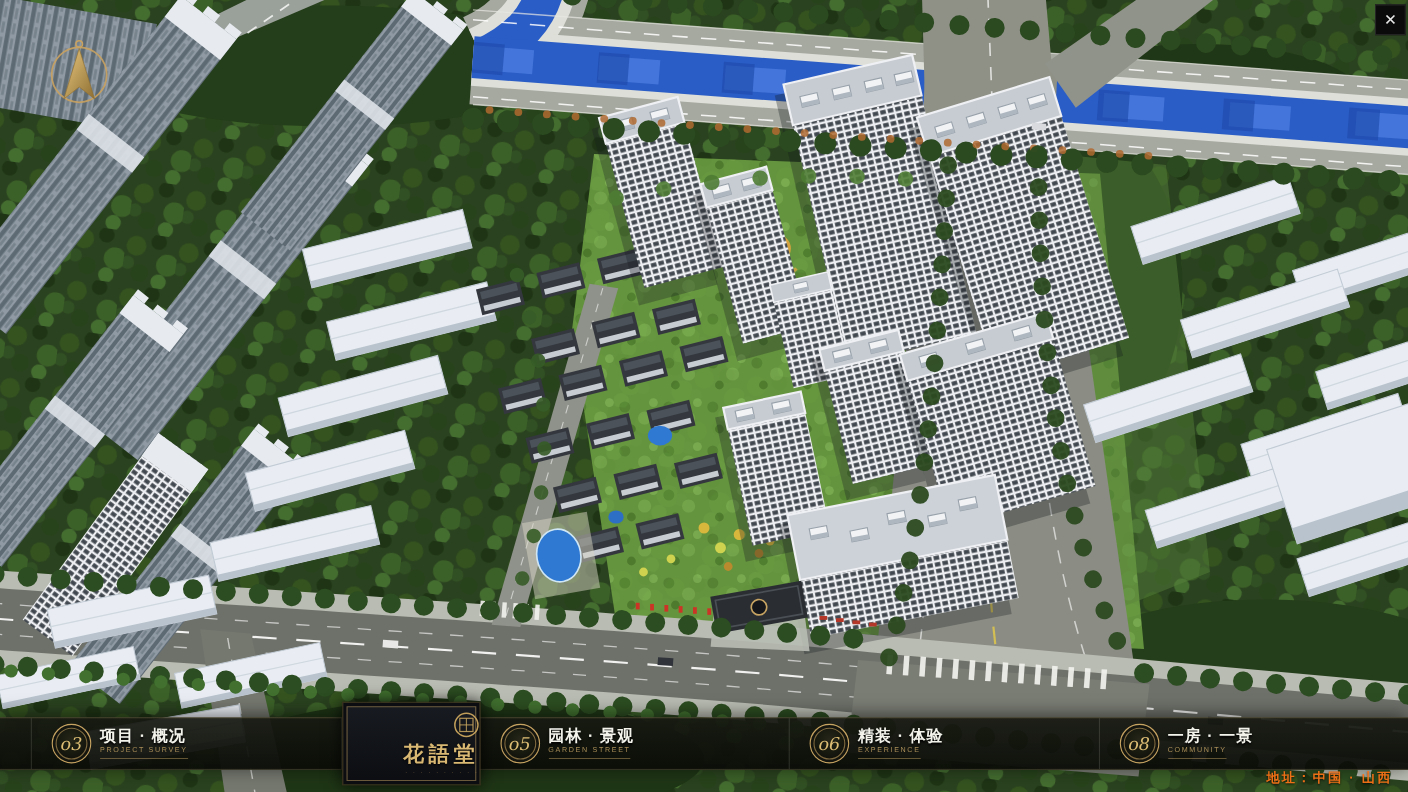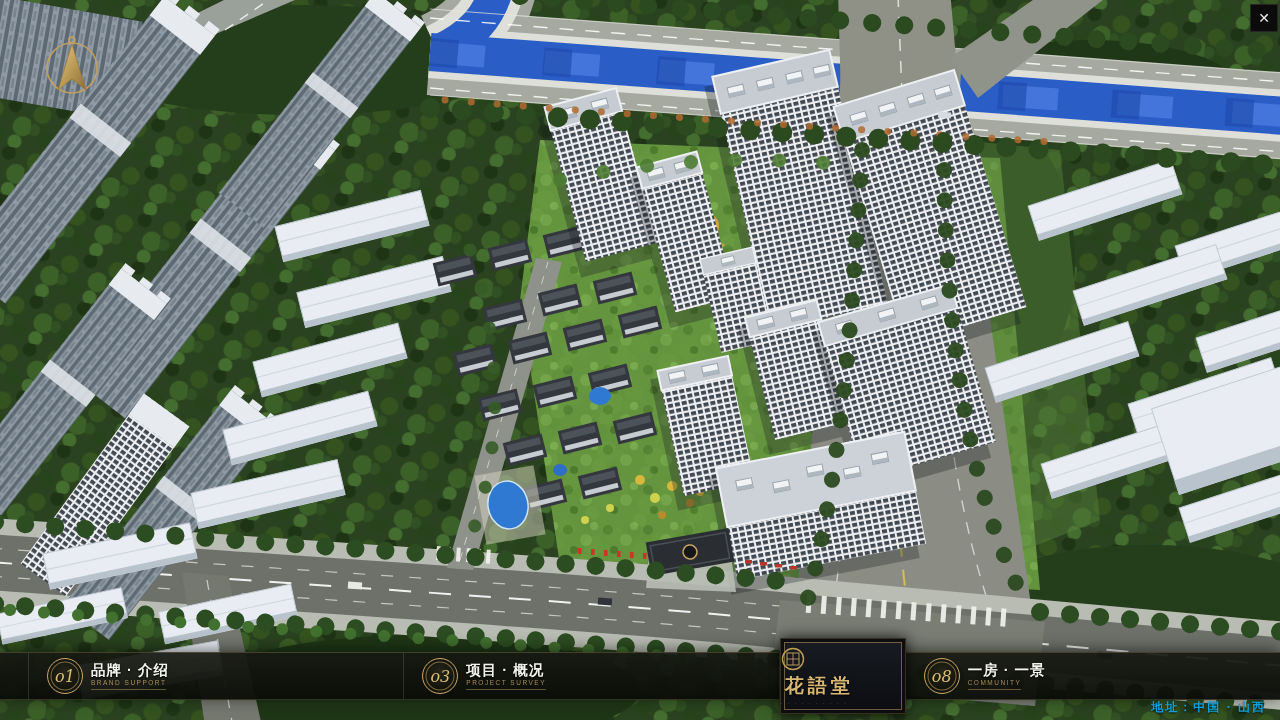--- a/index.html
+++ b/index.html
@@ -39,29 +39,29 @@
     white-space:nowrap;text-shadow:0 1px 2px #000;}
   .en{margin-top:3px;font-size:6.5px;letter-spacing:1.5px;color:#a98e58;
     white-space:nowrap;padding-bottom:2px;border-bottom:1px solid rgba(169,142,88,.55);
     align-self:flex-start;}
 
   
   #logo-box{flex:0 0 124px;height:74px;align-self:center;position:relative;z-index:3;
     background:linear-gradient(180deg,#181b21,#0b0d11);
     border:1px solid #38301d;
     box-shadow:inset 0 0 0 3px #0b0d11, inset 0 0 0 4px rgba(185,153,92,.55), 0 0 14px rgba(0,0,0,.85);
-    display:flex;flex-direction:column;align-items:flex-start;justify-content:center;
+    display:flex;flex-direction:column;align-items:flex-end;justify-content:center;
     gap:2px;cursor:pointer;}
   #logo-title{font-family:"DejaVu Serif",serif;font-weight:bold;font-size:19px;
     letter-spacing:4px;color:#d9b873;text-shadow:0 1px 2px #000;white-space:nowrap;padding-left:4px;}
   #logo-tag{font-size:5px;letter-spacing:2px;color:#9d8452;line-height:1;}
 
   
   #address{position:absolute;right:14px;top:699px;font-weight:bold;font-size:12px;
-    letter-spacing:2px;color:#0ea5e9;text-shadow:0 1px 2px rgba(0,0,0,.8);opacity:.95;}
+    letter-spacing:2px;color:#f97316;text-shadow:0 1px 2px rgba(0,0,0,.8);opacity:.95;}
 </style>
 </head>
 <body>
 
 <div id="stage">
 
   <svg id="scene" width="1280" height="720" viewBox="0 0 1280 720">
     <defs>
       <pattern id="forest" width="48" height="48" patternUnits="userSpaceOnUse" patternTransform="rotate(8)">
         <rect width="48" height="48" fill="#2a421f"></rect>
@@ -416,29 +416,20 @@
 
   <div id="close-btn">
     <span>✕</span>
   </div>
 
   <div id="navbar">
     <div class="edge-pad"></div>
 
     <div class="nav-item">
       <div class="badge">
-          <span>o1</span>
-        </div>
-      <div class="nav-text">
-        <div class="zh">品牌 · 介绍</div>
-        <div class="en">BRAND SUPPORT</div>
-      </div>
-    </div>
-    <div class="nav-item">
-      <div class="badge">
           <span>o3</span>
         </div>
       <div class="nav-text">
         <div class="zh">项目 · 概况</div>
         <div class="en">PROJECT SURVEY</div>
       </div>
     </div>
 
     <div id="logo-box">
       <svg width="24" height="24" viewBox="0 0 24 24">
@@ -446,20 +437,38 @@
         <rect x="6" y="6" width="12" height="12" fill="none" stroke="#caa75f" stroke-width="1.1" opacity=".85"></rect>
         <line x1="12" y1="6" x2="12" y2="18" stroke="#caa75f" stroke-width="1" opacity=".8"></line>
         <line x1="6" y1="12" x2="18" y2="12" stroke="#caa75f" stroke-width="1" opacity=".8"></line>
       </svg>
       <div id="logo-title">花語堂</div>
       <div id="logo-tag">· · · · · · · · · ·</div>
     </div>
 
     <div class="nav-item">
       <div class="badge">
+          <span>o5</span>
+        </div>
+      <div class="nav-text">
+        <div class="zh">园林 · 景观</div>
+        <div class="en">GARDEN STREET</div>
+      </div>
+    </div>
+    <div class="nav-item">
+      <div class="badge">
+          <span>o6</span>
+        </div>
+      <div class="nav-text">
+        <div class="zh">精装 · 体验</div>
+        <div class="en">EXPERIENCE</div>
+      </div>
+    </div>
+    <div class="nav-item">
+      <div class="badge">
           <span>o8</span>
         </div>
       <div class="nav-text">
         <div class="zh">一房 · 一景</div>
         <div class="en">COMMUNITY</div>
       </div>
     </div>
 
   </div>
 

